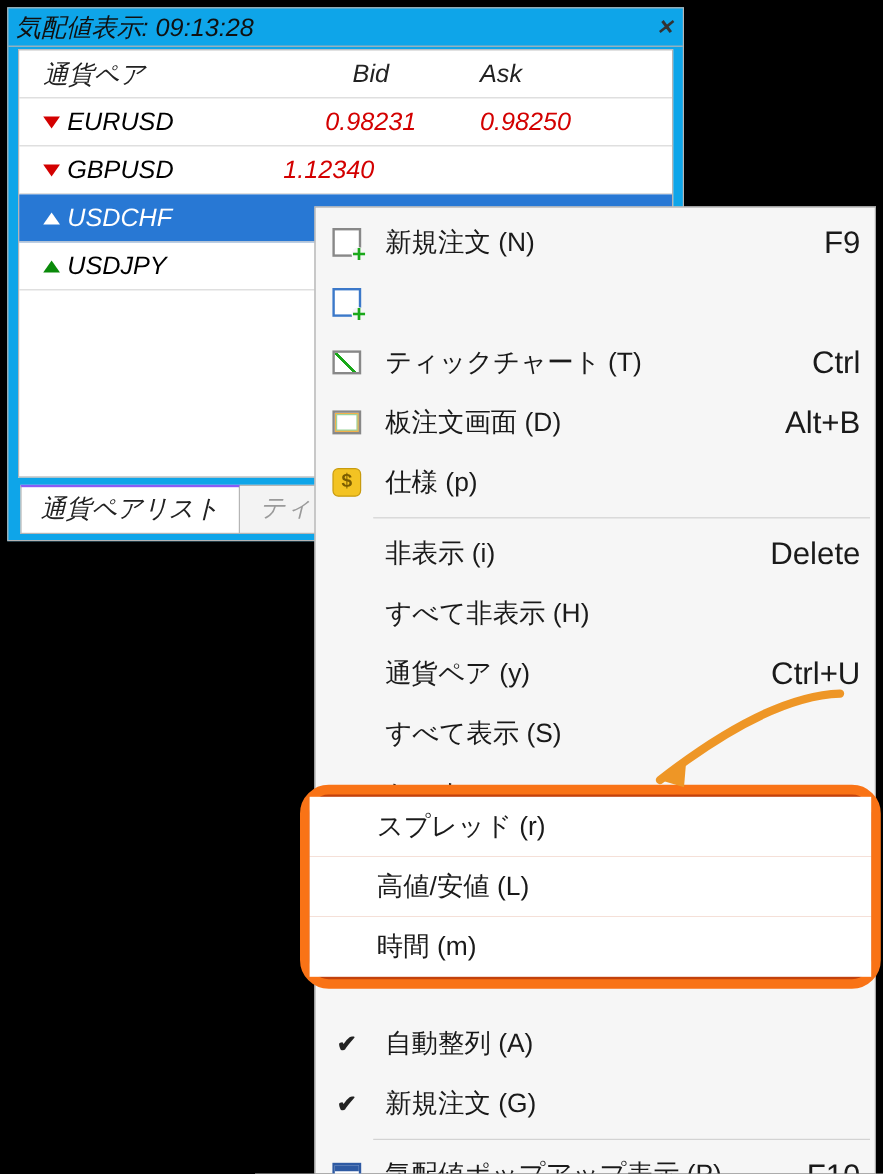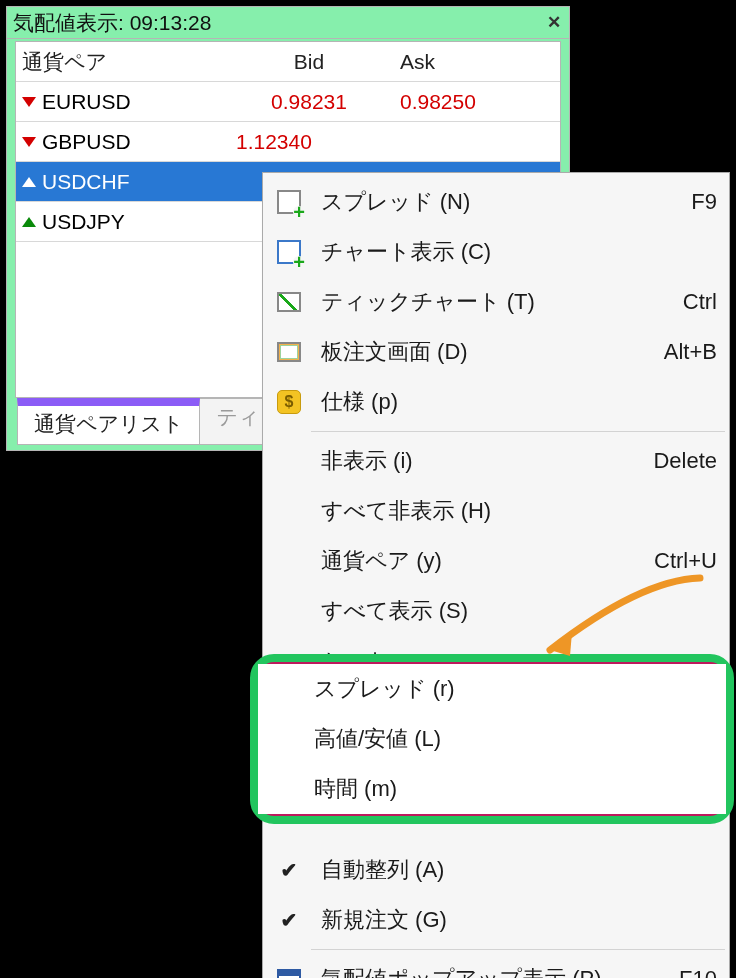--- a/index.html
+++ b/index.html
@@ -11,22 +11,23 @@
     position: relative;
     font-size: 21px;
   }
 
   
   .panel {
     position: absolute;
     left: 6px; top: 6px;
     width: 564px;
     height: 445px;
-    background: #86efac;
+    background: #0ea5e9;
     border: 1px solid #b5b5b5;
+    font-style: italic;
   }
   .titlebar {
     height: 32px;
     display: flex;
     align-items: center;
     padding: 0 6px;
     border-bottom: 1px solid #b5b5b5;
   }
   .titlebar-title { flex: 1; font-size: 21px; color: #101010; }
   .close-x {
@@ -45,21 +46,21 @@
     background: #fff;
     border: 1px solid #b5b5b5;
   }
   .qt-header, .qt-row {
     display: flex;
     align-items: center;
     border-bottom: 1px solid #d8d8d8;
     height: 40px;
   }
   .qt-header { font-weight: 400; color: #222; }
-  .col-sym { flex: 0 0 220px; display: flex; align-items: center; gap: 6px; padding-left: 6px; }
+  .col-sym { flex: 0 0 220px; display: flex; align-items: center; gap: 6px; padding-left: 20px; }
   .col-bid { flex: 1; text-align: center; padding-right: 18px; }
   .col-ask { flex: 1; text-align: left; padding-right: 14px; }
   .qt-row.selected { background: #2878d4; color: #fff; }
   .qt-row .red { color: #d30000; }
 
   .arrow-up, .arrow-down {
     width: 0; height: 0;
     border-left: 7px solid transparent;
     border-right: 7px solid transparent;
   }
@@ -80,21 +81,21 @@
     font-size: 21px;
     color: #222;
     position: relative;
     top: 1px;
   }
   .tab.inactive {
     color: #9a9a9a;
     background: #f3f3f3;
     border-left: none;
   }
-  .tab.active { border-top: 8px solid #8b5cf6; z-index: 2; }
+  .tab.active { border-top: 2px solid #8b5cf6; z-index: 2; }
 
   
   .menu {
     position: absolute;
     left: 262px; top: 172px;
     width: 468px;
     background: #f6f6f6;
     border: 1px solid #aaa;
     box-shadow: 2px 2px 3px rgba(0,0,0,.15);
     padding: 4px 2px;
@@ -106,21 +107,21 @@
     padding: 0 10px 0 6px;
     position: relative;
   }
   .menu-icon {
     width: 36px; height: 36px;
     display: flex; align-items: center; justify-content: center;
     margin-right: 14px;
     flex-shrink: 0;
   }
   .menu-label { flex: 1; color: #1a1a1a; font-size: 22px; }
-  .menu-shortcut { color: #1a1a1a; font-size: 22px; margin-left: 10px; }
+  .menu-shortcut { color: #1a1a1a; font-size: 26px; margin-left: 10px; }
   .menu-sep {
     height: 1px;
     background: #d3d3d3;
     margin: 4px 2px 4px 46px;
   }
   .submenu-arrow {
     width: 0; height: 0;
     border-top: 6px solid transparent;
     border-bottom: 6px solid transparent;
     border-left: 8px solid #333;
@@ -190,25 +191,25 @@
   .ico-popup {
     width: 24px; height: 20px;
     border: 2px solid #2e5aa3;
     background: #fff;
     box-shadow: inset 0 5px 0 #2e5aa3;
   }
 
   
   .highlight-box {
     position: absolute;
-    border: 8px solid #22c55e;
+    border: 8px solid #f97316;
     border-radius: 24px;
     pointer-events: none;
     z-index: 30;
-    background: #be185d;
+    background: #c2410c;
   }
   .highlight-box .menu-item { background: #fff; }
 
   
   .curved-arrow {
     position: absolute;
     z-index: 40;
     pointer-events: none;
   }
 </style>
@@ -268,28 +269,27 @@
     <div class="tab active">通貨ペアリスト</div>
     <div class="tab inactive">ティッ</div>
   </div>
 </div>
 
 <div class="menu">
   <div class="menu-item">
     <span class="menu-icon">
         <span class="ico-order"></span>
       </span>
-    <span class="menu-label">スプレッド (N)</span>
+    <span class="menu-label">新規注文 (N)</span>
     <span class="menu-shortcut">F9</span>
   </div>
   <div class="menu-item">
     <span class="menu-icon">
         <span class="ico-chart"></span>
       </span>
-    <span class="menu-label">チャート表示 (C)</span>
     <span class="menu-shortcut"></span>
   </div>
   <div class="menu-item">
     <span class="menu-icon">
         <span class="ico-tick"></span>
       </span>
     <span class="menu-label">ティックチャート (T)</span>
     <span class="menu-shortcut">Ctrl</span>
   </div>
   <div class="menu-item">

